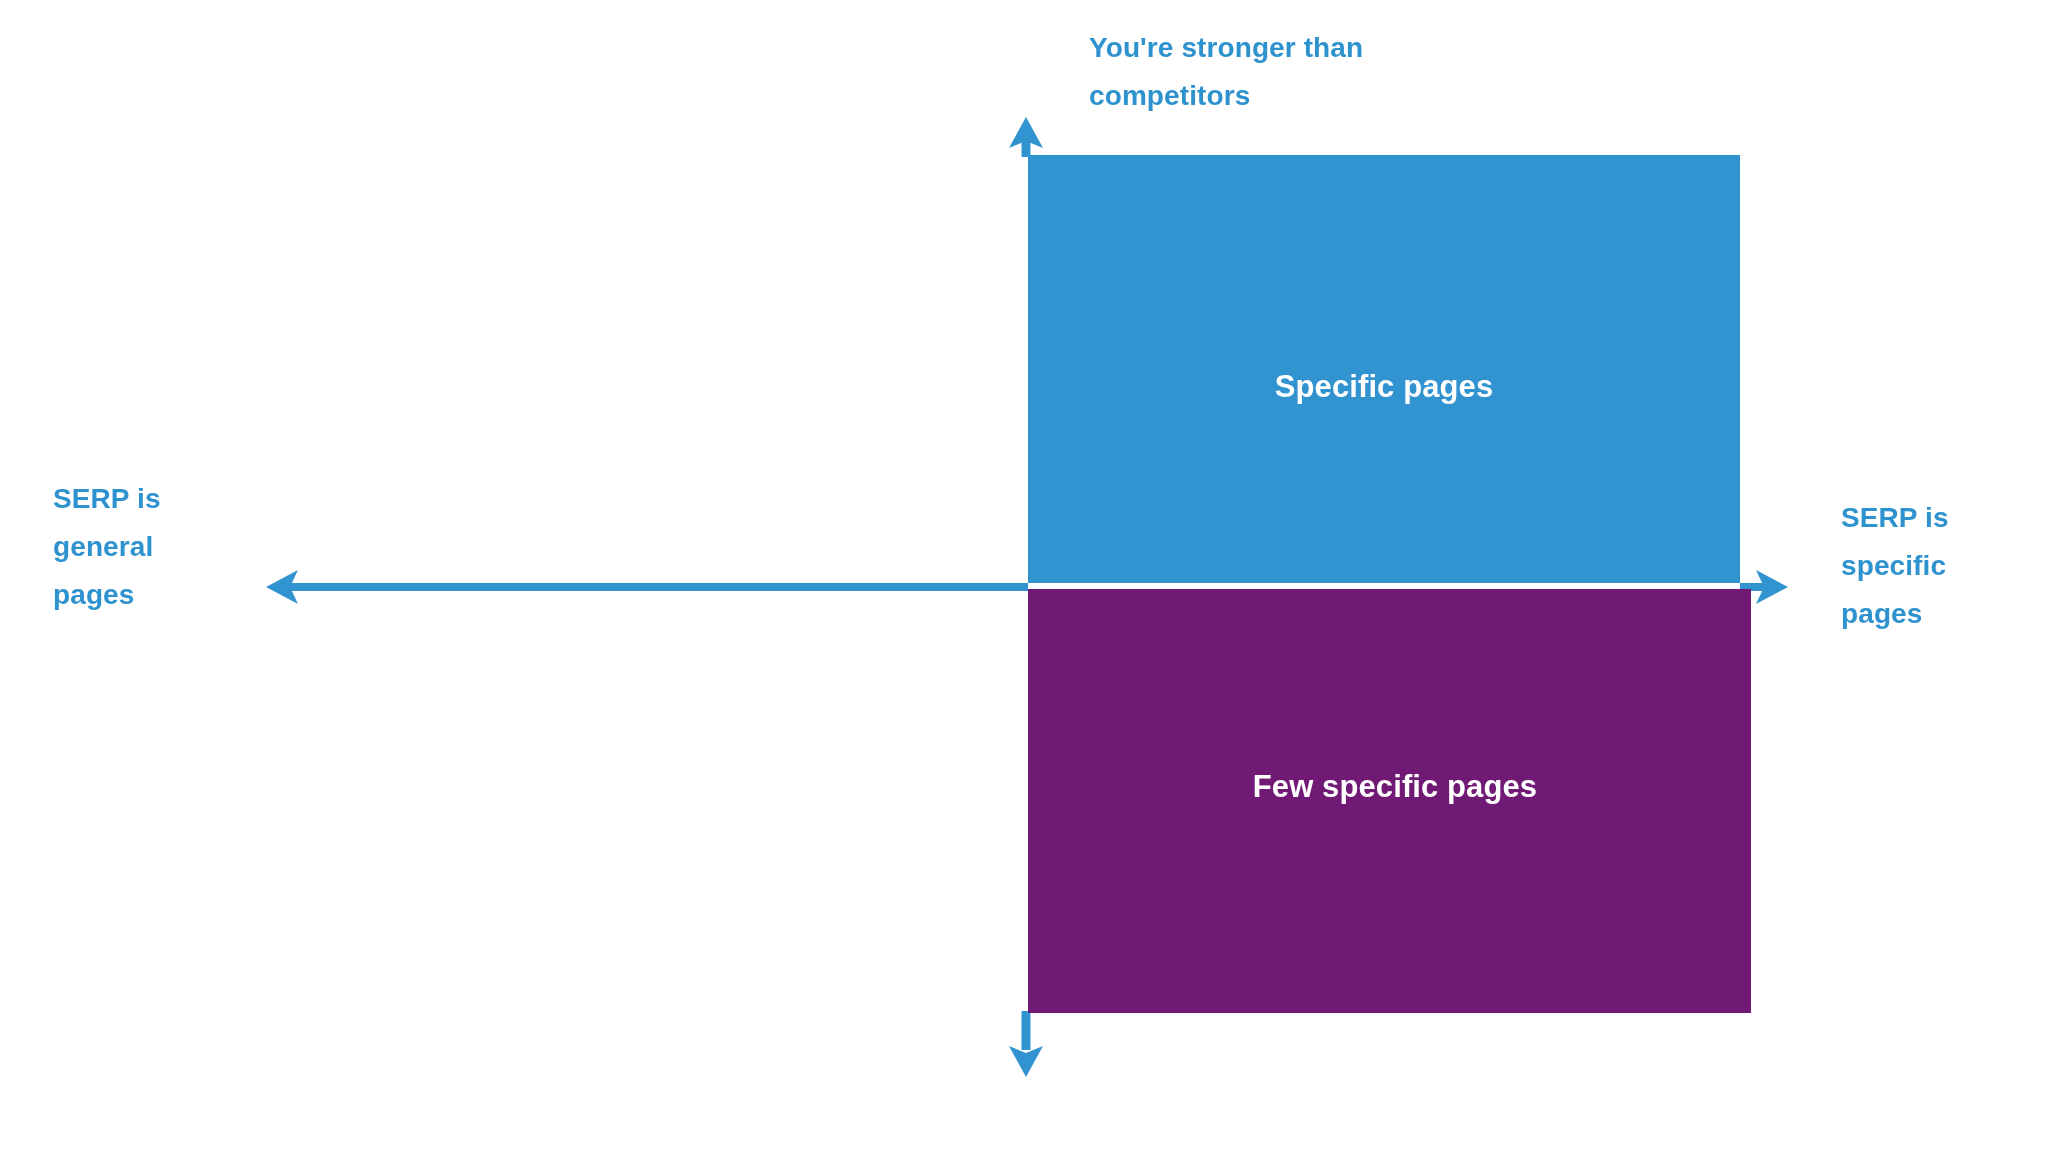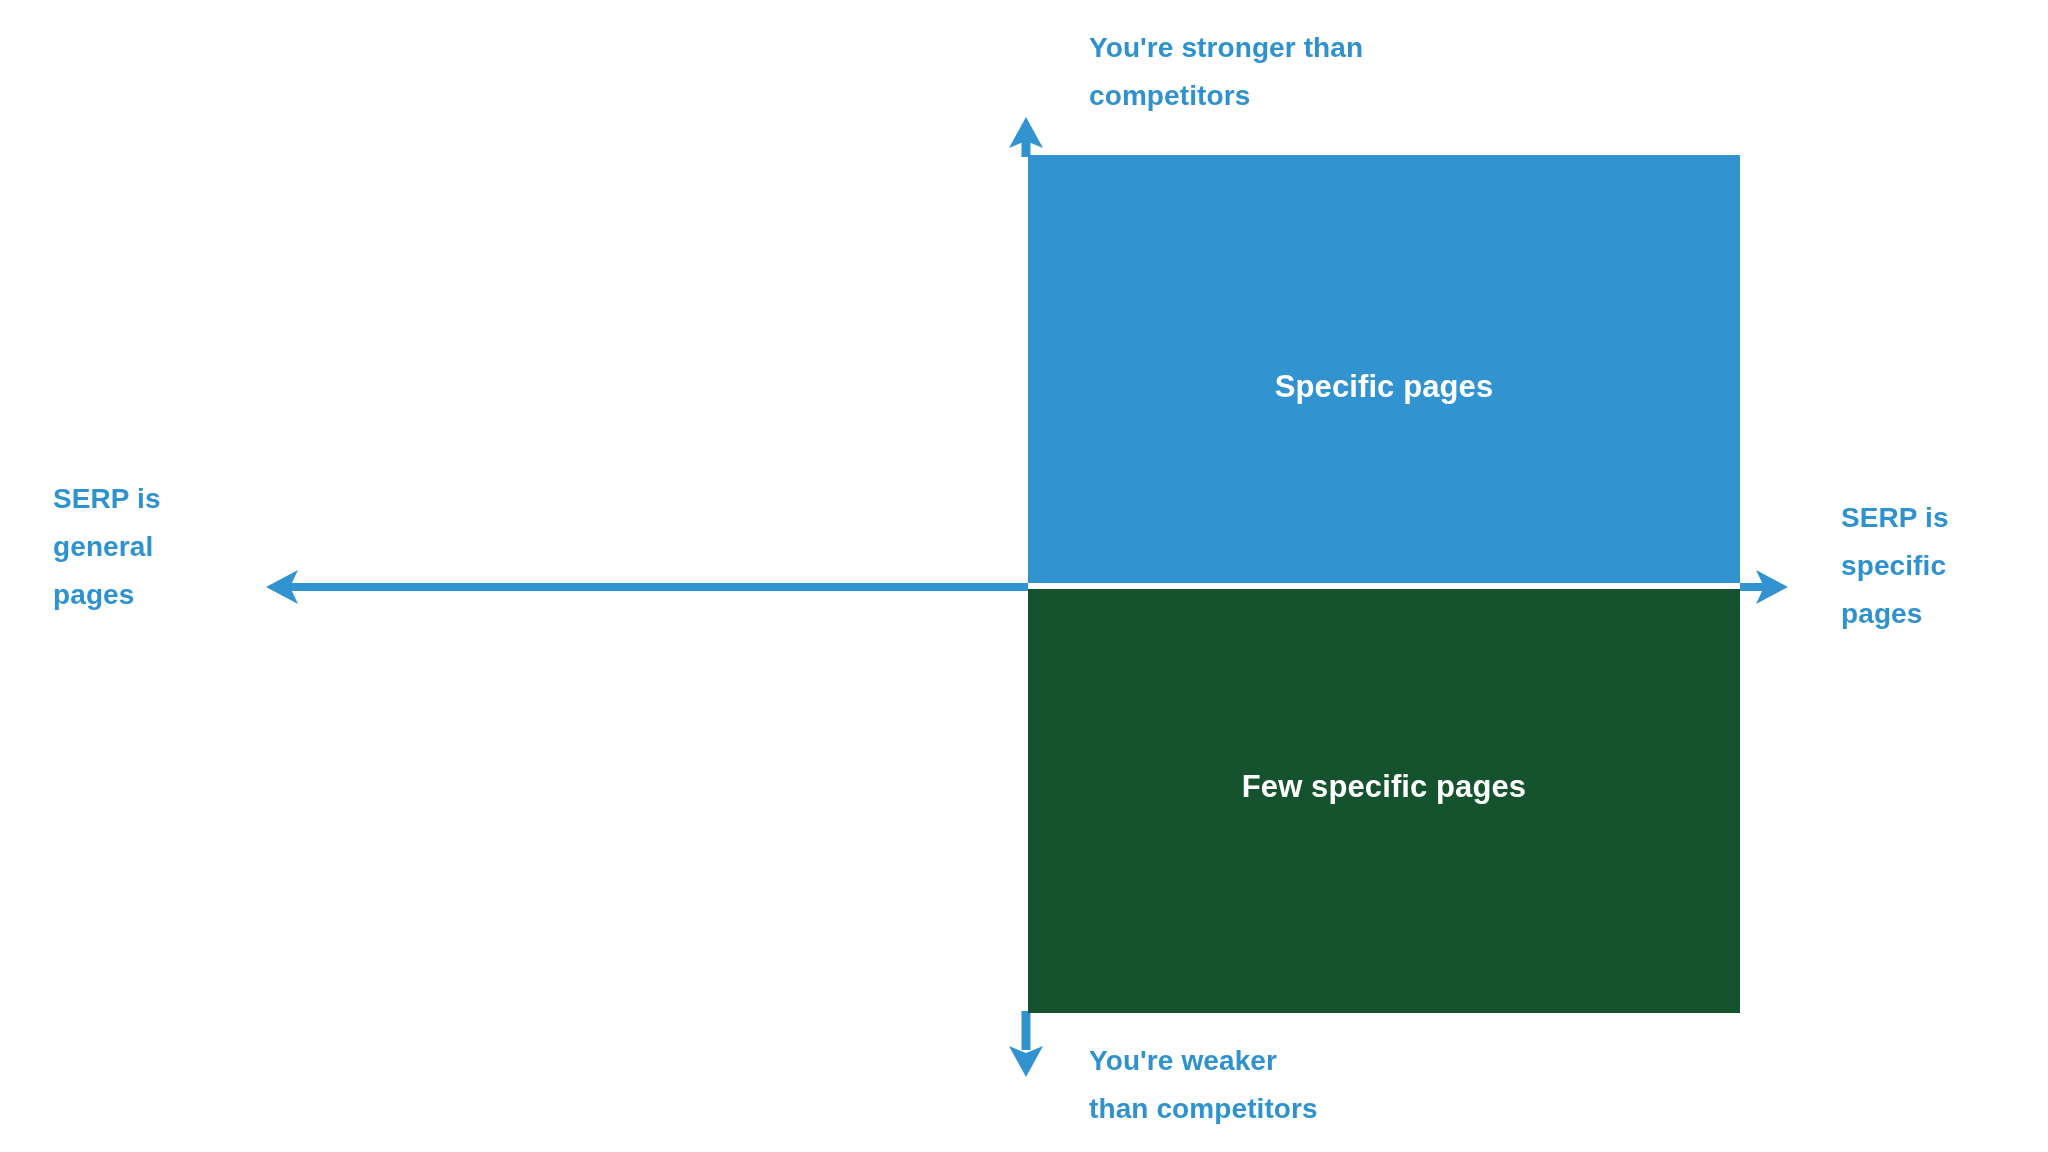--- a/index.html
+++ b/index.html
@@ -50,24 +50,25 @@
     display: flex;
     align-items: center;
     justify-content: center;
   }
   .quad-lower {
     position: absolute;
     left: 0;
     top: 434px;
     width: 712px;
     height: 424px;
-    background: #14532d;
+    background: #701a75;
     display: flex;
     align-items: center;
     justify-content: center;
+    padding-left: 11px;
   }
   .quad-label {
     color: #ffffff;
     font-size: 31px;
     font-weight: bold;
     line-height: 48px;
     text-align: center;
     letter-spacing: 0.1px;
     width: 100%;
   }
@@ -155,16 +156,14 @@
 competitors</div>
 
   <div class="axis-label" id="label-left">SERP is
 general
 pages</div>
 
   <div class="axis-label" id="label-right">SERP is
 specific
 pages</div>
 
-  <div class="axis-label" id="label-bottom">You're weaker
-than competitors</div>
 
 </div>
 
 </body></html>

